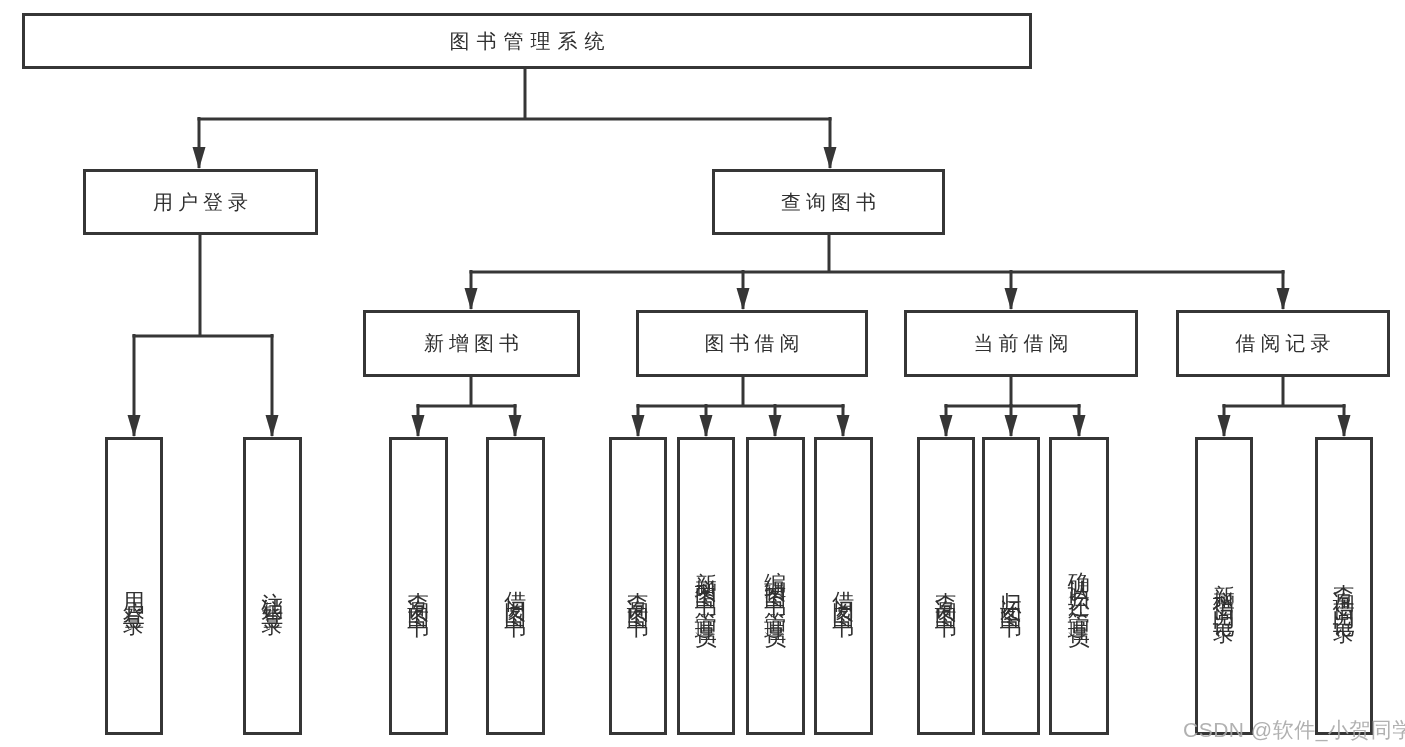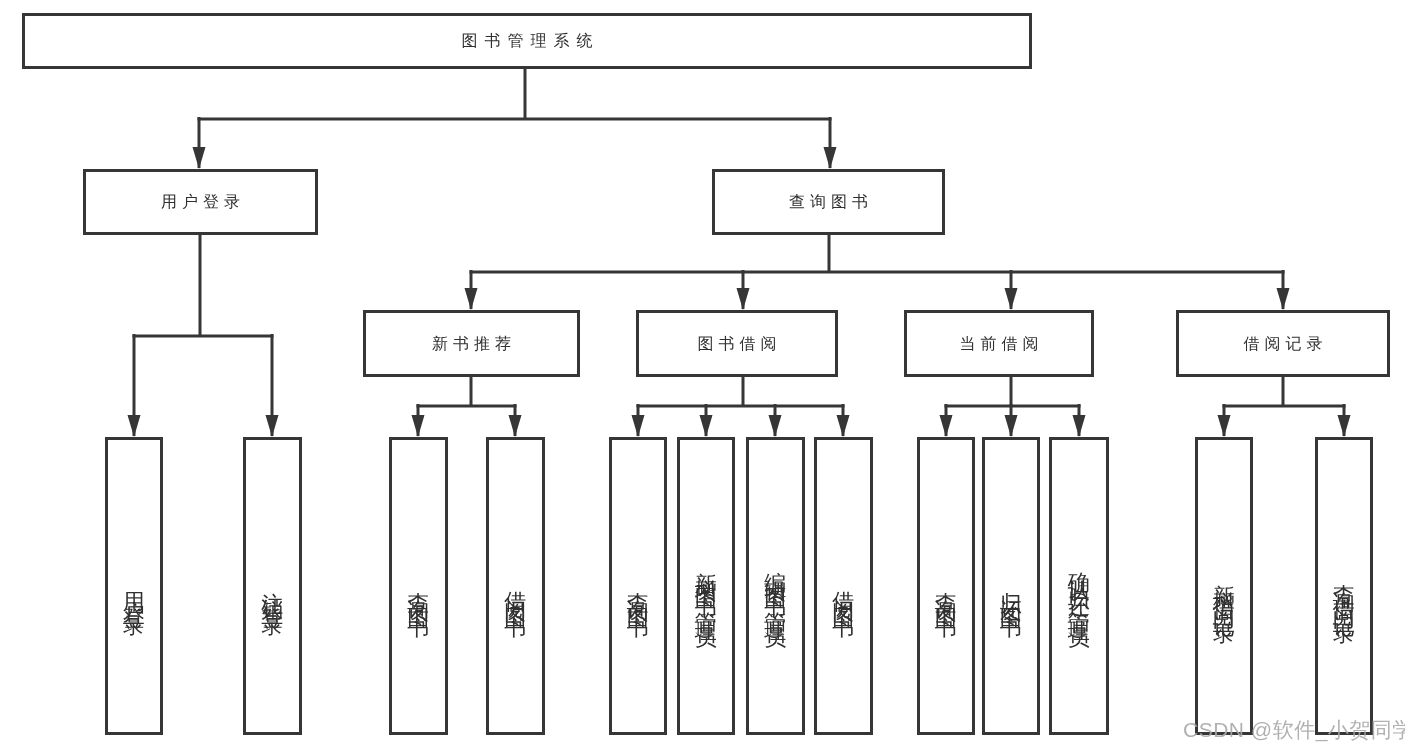--- a/index.html
+++ b/index.html
@@ -4,21 +4,21 @@
 <style>
   html,body{margin:0;padding:0;background:#ffffff;}
   .canvas{
     position:relative;width:1405px;height:747px;background:#ffffff;
     font-family:"Liberation Sans",sans-serif;color:#303030;overflow:hidden;
   }
   .wires{position:absolute;left:0;top:0;width:1405px;height:747px;}
   .box{
     position:absolute;box-sizing:border-box;border:3px solid #363636;background:#ffffff;
     display:flex;align-items:center;justify-content:center;
-    font-size:16px;color:#303030;line-height:1.25;
+    font-size:20px;color:#303030;line-height:1.25;
   }
   .h{letter-spacing:5px;padding-left:5px;white-space:nowrap;}
   .rootbox{letter-spacing:7px;padding-left:7px;}
   .v{
     writing-mode:vertical-rl;text-orientation:mixed;
     letter-spacing:8px;padding-top:8px;font-size:22px;
   }
   .watermark{
     position:absolute;left:1183px;top:716px;
     font-size:21px;letter-spacing:0.5px;color:#a9a9a9;opacity:0.9;
@@ -92,23 +92,23 @@
         <path d="M1344,404 L1344,436" marker-end="url(#ah)"></path>
       </g>
     </g>
   </svg>
 
   <div class="box h rootbox" style="left:22px;top:13px;width:1010px;height:56px">图书管理系统</div>
 
   <div class="box h" style="left:83px;top:169px;width:235px;height:66px">用户登录</div>
   <div class="box h" style="left:712px;top:169px;width:233px;height:66px">查询图书</div>
 
-  <div class="box h" style="left:363px;top:310px;width:217px;height:67px">新书推荐</div>
-  <div class="box h" style="left:636px;top:310px;width:202px;height:67px">图书借阅</div>
-  <div class="box h" style="left:904px;top:310px;width:190px;height:67px">当前借阅</div>
+  <div class="box h" style="left:363px;top:310px;width:217px;height:67px">新增图书</div>
+  <div class="box h" style="left:636px;top:310px;width:232px;height:67px">图书借阅</div>
+  <div class="box h" style="left:904px;top:310px;width:234px;height:67px">当前借阅</div>
   <div class="box h" style="left:1176px;top:310px;width:214px;height:67px">借阅记录</div>
 
   <div class="box v" style="left:105px;top:437px;width:58px;height:298px">用户登录</div>
   <div class="box v" style="left:243px;top:437px;width:59px;height:298px">注销登录</div>
 
   <div class="box v" style="left:389px;top:437px;width:59px;height:298px">查询图书</div>
   <div class="box v" style="left:486px;top:437px;width:59px;height:298px">借阅图书</div>
 
   <div class="box v" style="left:609px;top:437px;width:58px;height:298px">查询图书</div>
   <div class="box v" style="left:677px;top:437px;width:58px;height:298px">新增图书（管理员）</div>

